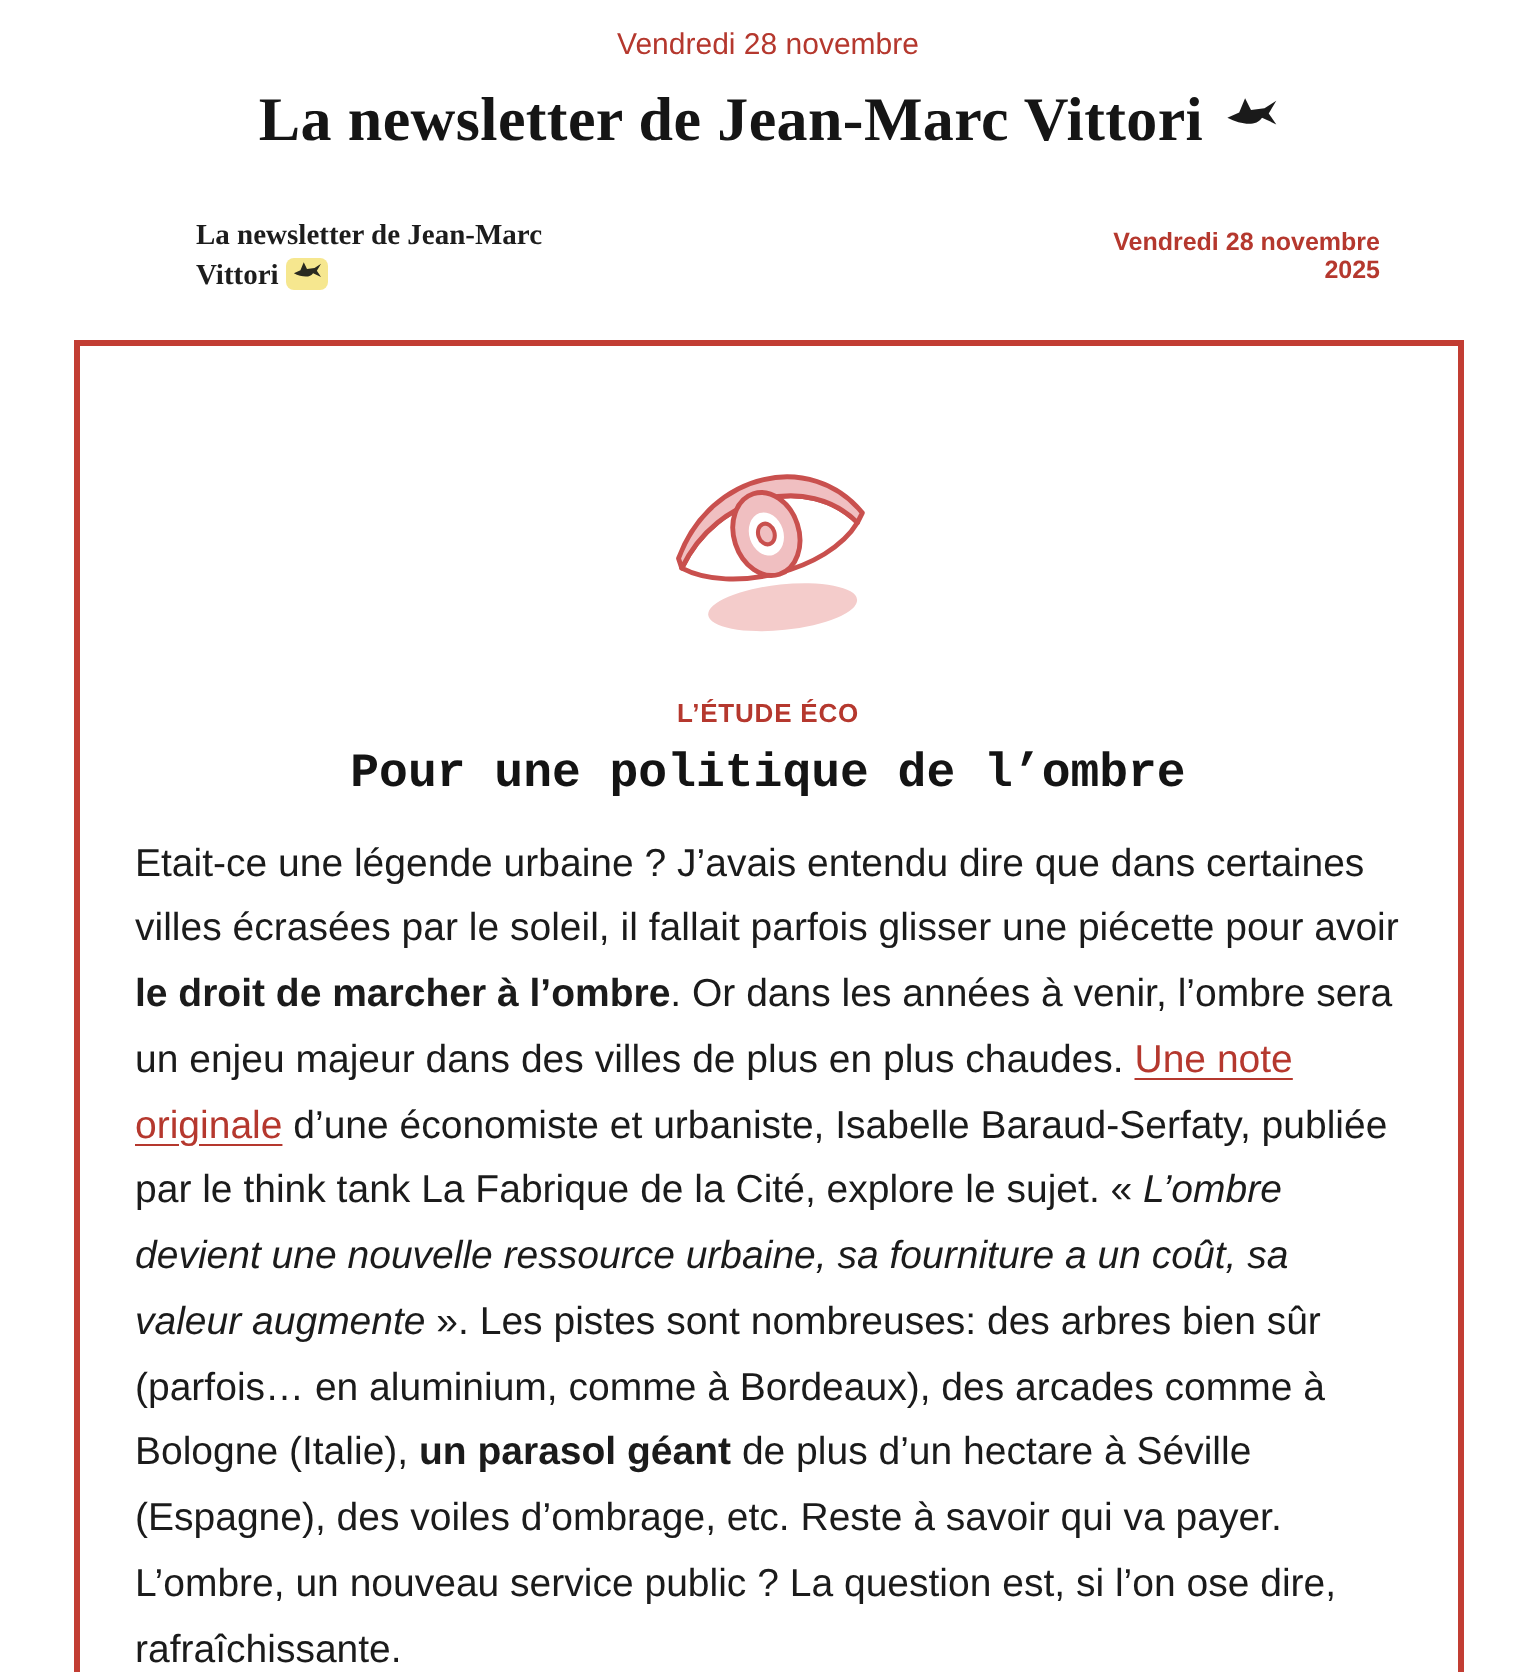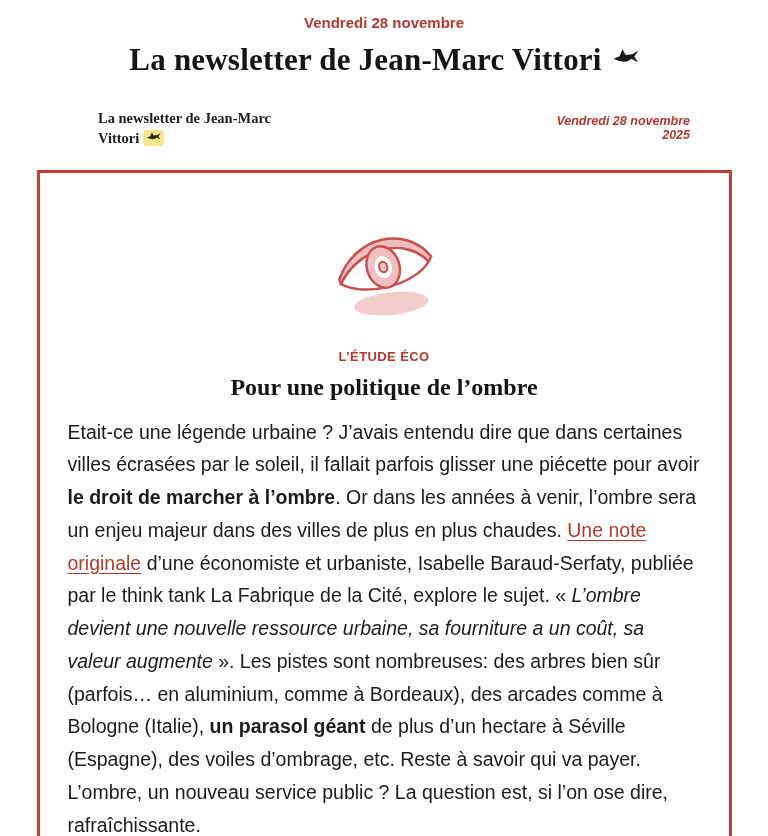--- a/index.html
+++ b/index.html
@@ -18,21 +18,21 @@
     min-height:836px;
     margin:0 auto;
     font-family:"Liberation Sans","DejaVu Sans",sans-serif;
     color:var(--text-dark);
     -webkit-font-smoothing:antialiased;
   }
   .top-date{
     margin-top:14px;
     text-align:center;
     font-size:15px;
-    font-weight:700;
+    font-weight:400;
     color:var(--accent-red);
   }
   .main-title{
     margin-top:11px;
     text-align:center;
     font-family:"Liberation Serif","DejaVu Serif",serif;
     font-weight:700;
     font-size:31px;
     letter-spacing:0.2px;
     color:#151515;
@@ -73,21 +73,20 @@
     word-spacing:-2px;
     color:#0d0d0d;
     cursor:pointer;
   }
   .header-date{
     width:160px;
     text-align:right;
     font-size:12.5px;
     font-weight:700;
     color:var(--accent-red);
-    font-style:italic;
   }
   .article-box{
     width:695px;
     margin:21px auto 20px;
     border:3px solid var(--border-red);
     padding:36px 28px 30px;
     background:#ffffff;
   }
   .eye-illustration{
     display:flex;
@@ -97,21 +96,21 @@
   .kicker{
     text-align:center;
     font-size:13px;
     font-weight:700;
     letter-spacing:0.4px;
     color:var(--accent-red);
   }
   .article-title{
     margin-top:10px;
     text-align:center;
-    font-family:Liberation Serif, serif;
+    font-family:Liberation Mono, monospace;
     font-weight:700;
     font-size:24px;
     color:#141414;
   }
   .article-body{
     margin-top:15px;
     font-size:19.5px;
     line-height:1.68;
     color:var(--text-dark);
     text-align:left;

